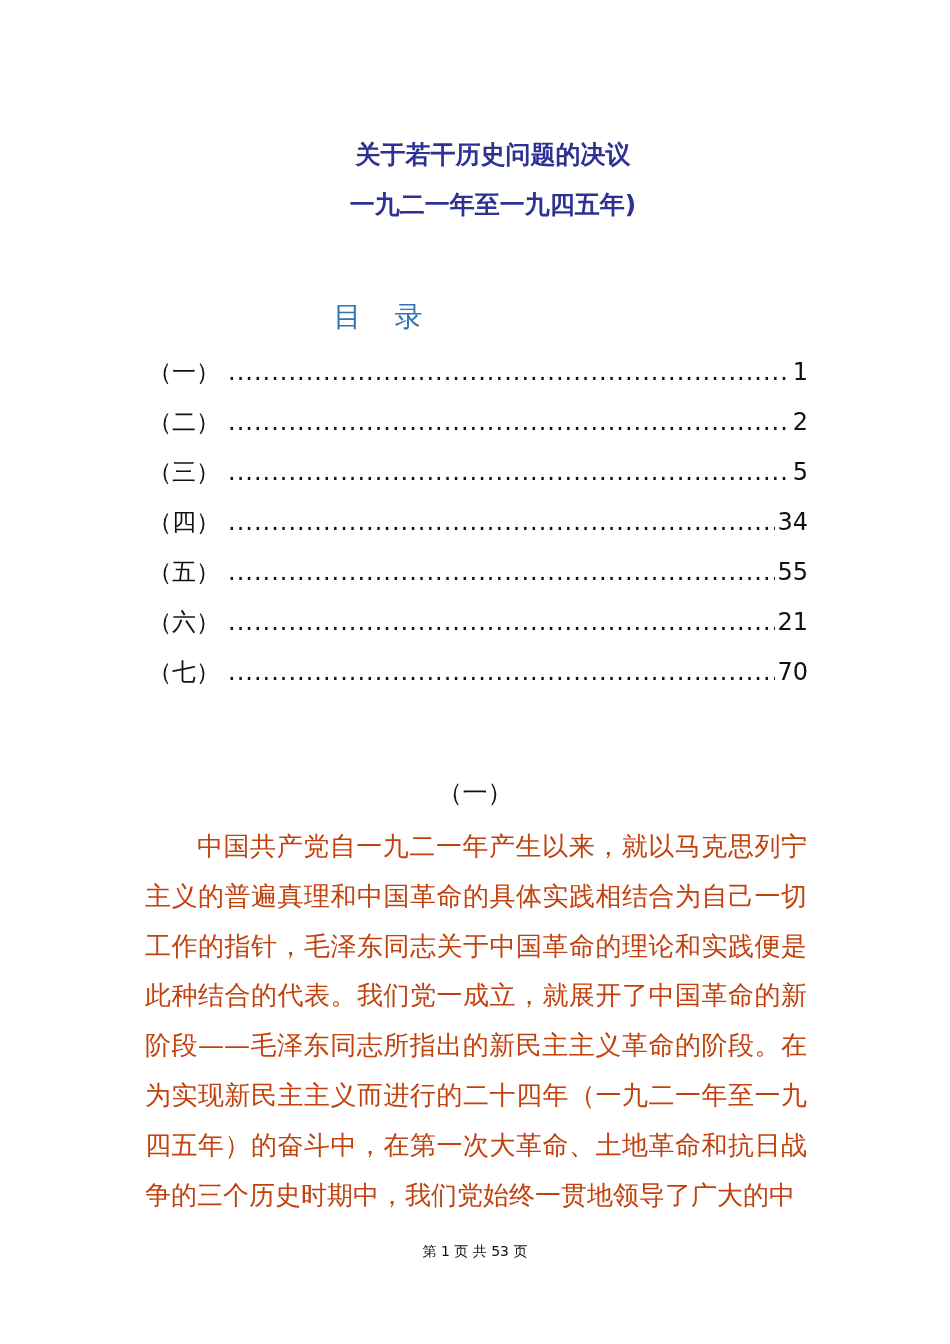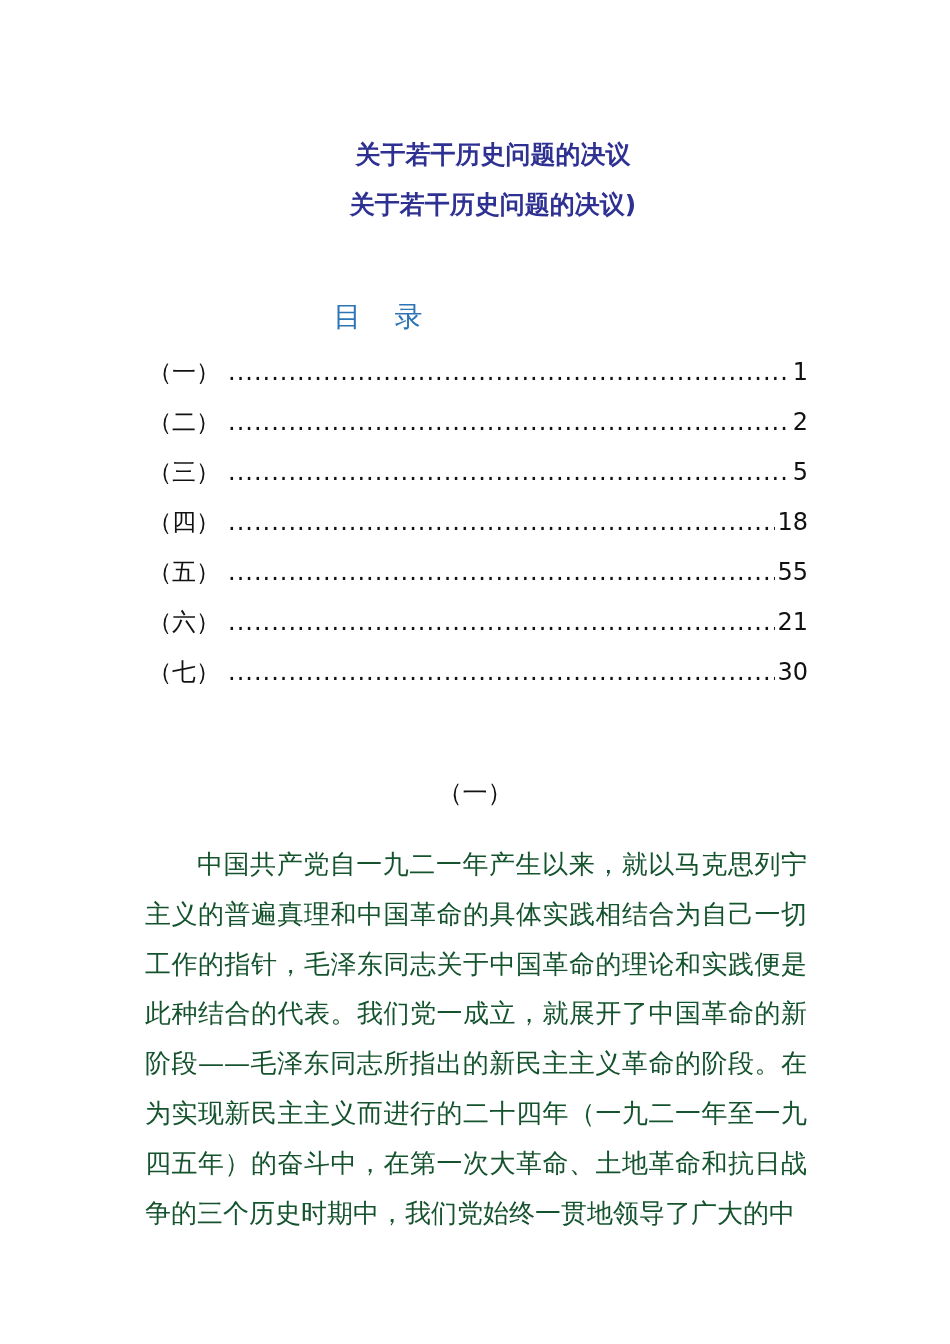--- a/index.html
+++ b/index.html
@@ -12,33 +12,33 @@
     font-family: "DejaVu Sans", sans-serif; color: #2e75b6; font-size: 28px; letter-spacing: 12px; }
   .toc { position: absolute; left: 148px; top: 350px; width: 660px;
     font-family: "DejaVu Sans", sans-serif; font-size: 24px; color: #111; }
   .toc-row { display: flex; align-items: baseline; height: 50px; line-height: 44px; }
   .toc-label { white-space: nowrap; }
   .toc-dots { flex: 1; overflow: hidden; white-space: nowrap; margin: 0 2px 0 8px; letter-spacing: 1px; }
   .toc-dots::before { content: "......................................................................................................................................"; }
   .toc-page { white-space: nowrap; }
   .section-heading { position: absolute; left: 0; top: 776px; width: 950px; text-align: center;
     font-family: "DejaVu Serif", serif; font-size: 25px; color: #111; }
-  .body-text { position: absolute; left: 145px; top: 840px; width: 662px;
-    font-family: "DejaVu Serif", serif; font-size: 26px; line-height: 49.8px; color: #14532d;
+  .body-text { position: absolute; left: 145px; top: 822px; width: 662px;
+    font-family: "DejaVu Serif", serif; font-size: 26px; line-height: 49.8px; color: #c2410c;
     text-align: justify; text-indent: 52px; }
   .footer { position: absolute; left: 0; top: 1243px; width: 950px; text-align: center;
     font-family: "DejaVu Sans", sans-serif; font-size: 14px; color: #111; }
 </style>
 </head>
 <body>
 
 <div class="page">
   <div class="title-block">
     <div class="title-line">关于若干历史问题的决议</div>
-    <div class="title-line">关于若干历史问题的决议)</div>
+    <div class="title-line">一九二一年至一九四五年)</div>
   </div>
 
   <div class="toc-heading">目 录</div>
 
   <div class="toc">
     <div class="toc-row">
       <span class="toc-label">（一）</span>
       <span class="toc-dots"></span>
       <span class="toc-page">1</span>
     </div>
@@ -48,36 +48,37 @@
       <span class="toc-page">2</span>
     </div>
     <div class="toc-row">
       <span class="toc-label">（三）</span>
       <span class="toc-dots"></span>
       <span class="toc-page">5</span>
     </div>
     <div class="toc-row">
       <span class="toc-label">（四）</span>
       <span class="toc-dots"></span>
-      <span class="toc-page">18</span>
+      <span class="toc-page">34</span>
     </div>
     <div class="toc-row">
       <span class="toc-label">（五）</span>
       <span class="toc-dots"></span>
       <span class="toc-page">55</span>
     </div>
     <div class="toc-row">
       <span class="toc-label">（六）</span>
       <span class="toc-dots"></span>
       <span class="toc-page">21</span>
     </div>
     <div class="toc-row">
       <span class="toc-label">（七）</span>
       <span class="toc-dots"></span>
-      <span class="toc-page">30</span>
+      <span class="toc-page">70</span>
     </div>
   </div>
 
   <div class="section-heading">（一）</div>
 
   <div class="body-text">中国共产党自一九二一年产生以来，就以马克思列宁主义的普遍真理和中国革命的具体实践相结合为自己一切工作的指针，毛泽东同志关于中国革命的理论和实践便是此种结合的代表。我们党一成立，就展开了中国革命的新阶段——毛泽东同志所指出的新民主主义革命的阶段。在为实现新民主主义而进行的二十四年（一九二一年至一九四五年）的奋斗中，在第一次大革命、土地革命和抗日战争的三个历史时期中，我们党始终一贯地领导了广大的中</div>
 
+  <div class="footer">第 1 页 共 53 页</div>
 </div>
 
 </body></html>

